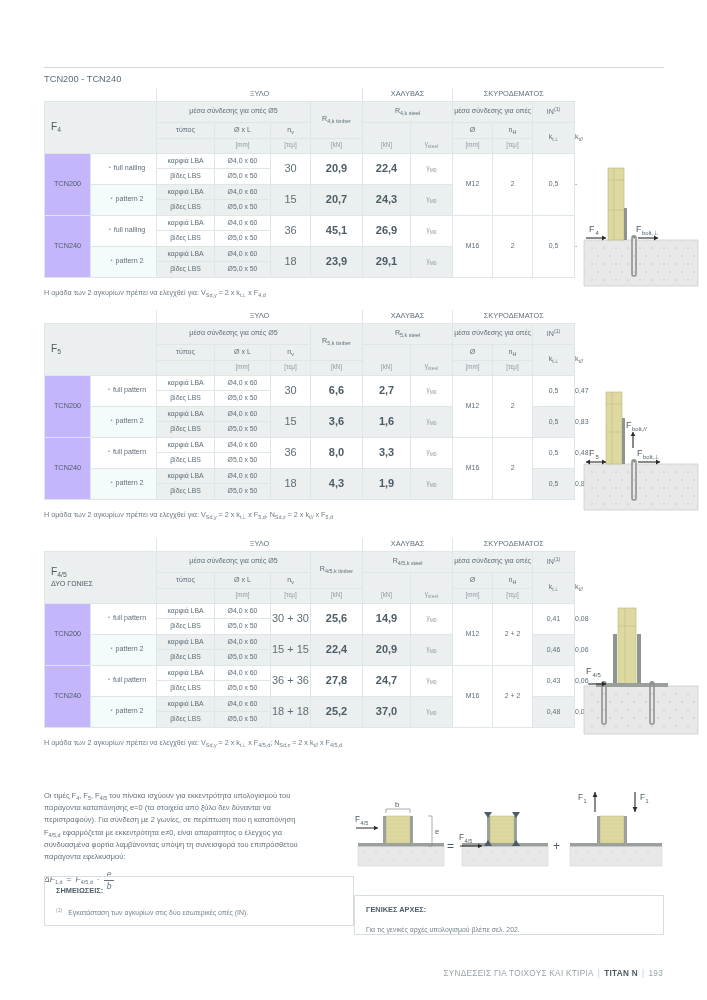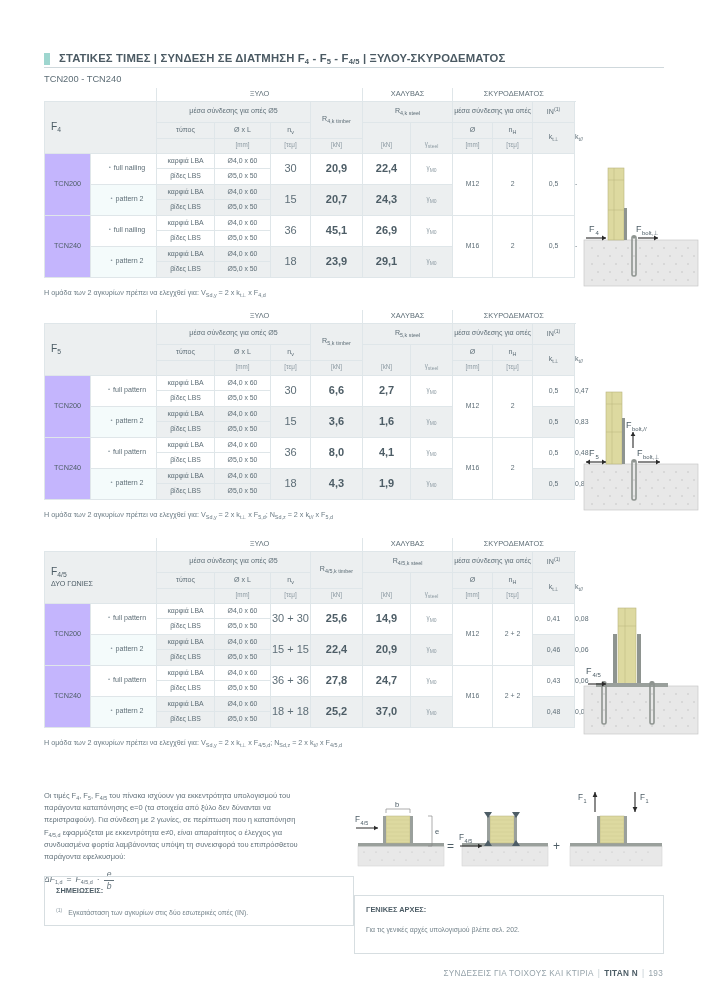--- a/index.html
+++ b/index.html
@@ -65,26 +65,20 @@
 
   .footer { position:absolute; right:44px; bottom:22px; font-size:8.2px; color:#96a3aa; letter-spacing:.3px; }
   .footer b { color:#4d5d66; }
   .footer .sep { color:#c2ccd1; margin:0 4px; }
 </style>
 </head>
 <body>
 
 <div class="page">
 
-  <div class="title-row">
-    <div class="title-mark"></div>
-    <div class="title-text">
-      <span>ΣΤΑΤΙΚΕΣ ΤΙΜΕΣ | ΣΥΝΔΕΣΗ ΣΕ ΔΙΑΤΜΗΣΗ F</span><sub>4</sub><span> - F</span><sub>5</sub><span> - F</span><sub>4/5</sub><span> | ΞΥΛΟΥ-ΣΚΥΡΟΔΕΜΑΤΟΣ</span>
-    </div>
-  </div>
   <div class="title-rule"></div>
   <div class="subtitle">TCN200 - TCN240</div>
 
   <div id="tables-mount">
       <table class="tbl" style="left: 44px; top: 88px; width: 530px;">
         <colgroup>
           <col style="width:46px">
           <col style="width:66px">
           <col style="width:58px">
           <col style="width:56px">
@@ -279,21 +273,21 @@
             <td class="fix shade">βίδες LBS</td>
             <td class="fix shade">Ø5,0 x 50</td>
           </tr>
           <tr style="height: 15.5px;">
             <td rowspan="4" class="model">TCN240</td>
             <td rowspan="2" class="pat alt"><span class="bullet">full pattern</span></td>
             <td class="fix">καρφιά LBA</td>
             <td class="fix">Ø4,0 x 60</td>
             <td rowspan="2" class="num">36</td>
             <td rowspan="2" class="num bold">8,0</td>
-            <td rowspan="2" class="num bold">4,1</td>
+            <td rowspan="2" class="num bold">3,3</td>
             <td rowspan="2" class="gam">γ<sub>M0</sub></td>
             <td rowspan="4" class="fix">M16</td>
             <td rowspan="4" class="fix">2</td>
             <td rowspan="2" class="fix">0,5</td>
             <td rowspan="2" class="fix">0,48</td>
           </tr>
           <tr style="height: 15.5px;">
             <td class="fix">βίδες LBS</td>
             <td class="fix">Ø5,0 x 50</td>
           </tr>
@@ -797,21 +791,21 @@
     </div>
   </div>
 
   <div class="fbox" style="left:44px; top:876px; width:310px; height:50px;">
     <div class="fbox-title" style="position:absolute; left:11px; top:9px;">ΣΗΜΕΙΩΣΕΙΣ:</div>
     <div class="fbox-body" style="position:absolute; left:11px; top:30px; width:290px;">
       <span class="fnote-sup">(1)</span>
       <span style="margin-left:4px;">Εγκατάσταση των αγκυρίων στις δύο εσωτερικές οπές (IN).</span>
     </div>
   </div>
-  <div class="fbox" style="left:354px; top:895px; width:310px; height:59px;">
+  <div class="fbox" style="left:354px; top:895px; width:310px; height:40px;">
     <div class="fbox-title" style="position:absolute; left:11px; top:9px;">ΓΕΝΙΚΕΣ ΑΡΧΕΣ:</div>
     <div class="fbox-body" style="position:absolute; left:11px; top:30px; width:290px;">Για τις γενικές αρχές υπολογισμού βλέπε σελ. 202.</div>
   </div>
 
   <div class="footer">
     <span>ΣΥΝΔΕΣΕΙΣ ΓΙΑ ΤΟΙΧΟΥΣ  ΚΑΙ ΚΤΙΡΙΑ</span><span class="sep">|</span><b>TITAN N</b><span class="sep">|</span><span>193</span>
   </div>
 
 <div class="note" style="left: 44px; top: 288px;">Η ομάδα των 2 αγκυρίων πρέπει να ελεγχθεί για: V<sub>Sd,y</sub> = 2 x k<sub>t⊥</sub> x F<sub>4,d</sub></div>
     <div class="note" style="left: 44px; top: 510px;">Η ομάδα των 2 αγκυρίων πρέπει να ελεγχθεί για: V<sub>Sd,y</sub> = 2 x k<sub>t⊥</sub> x F<sub>5,d</sub>; N<sub>Sd,z</sub> = 2 x k<sub>t//</sub> x F<sub>5,d</sub></div>

